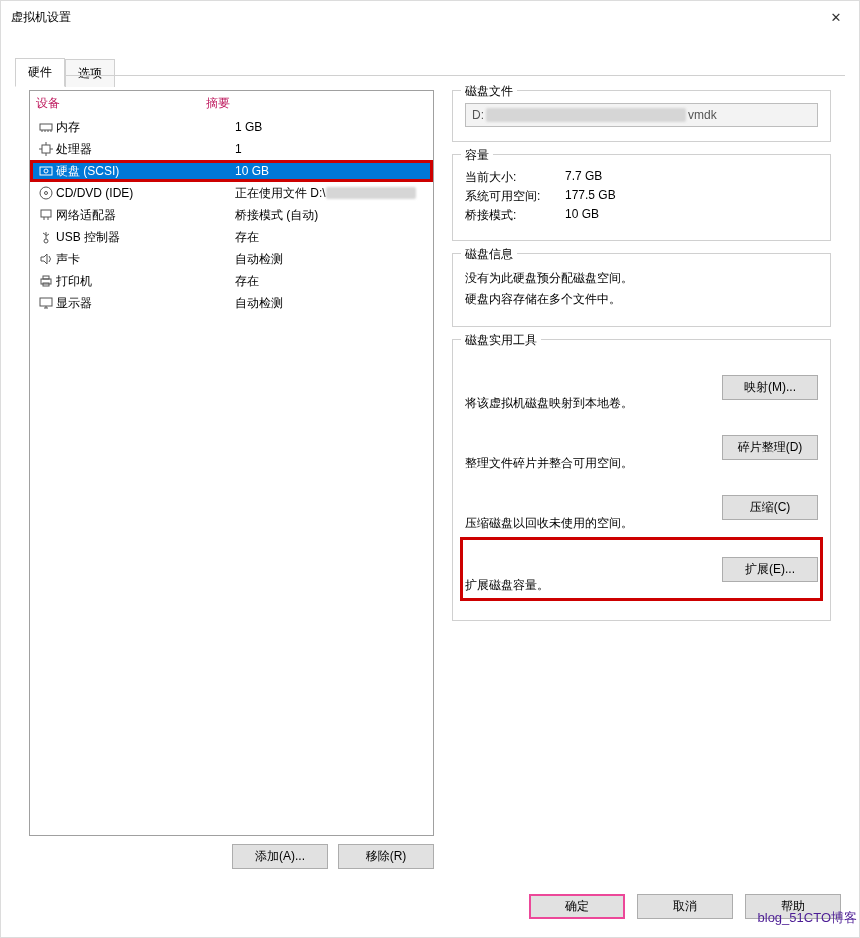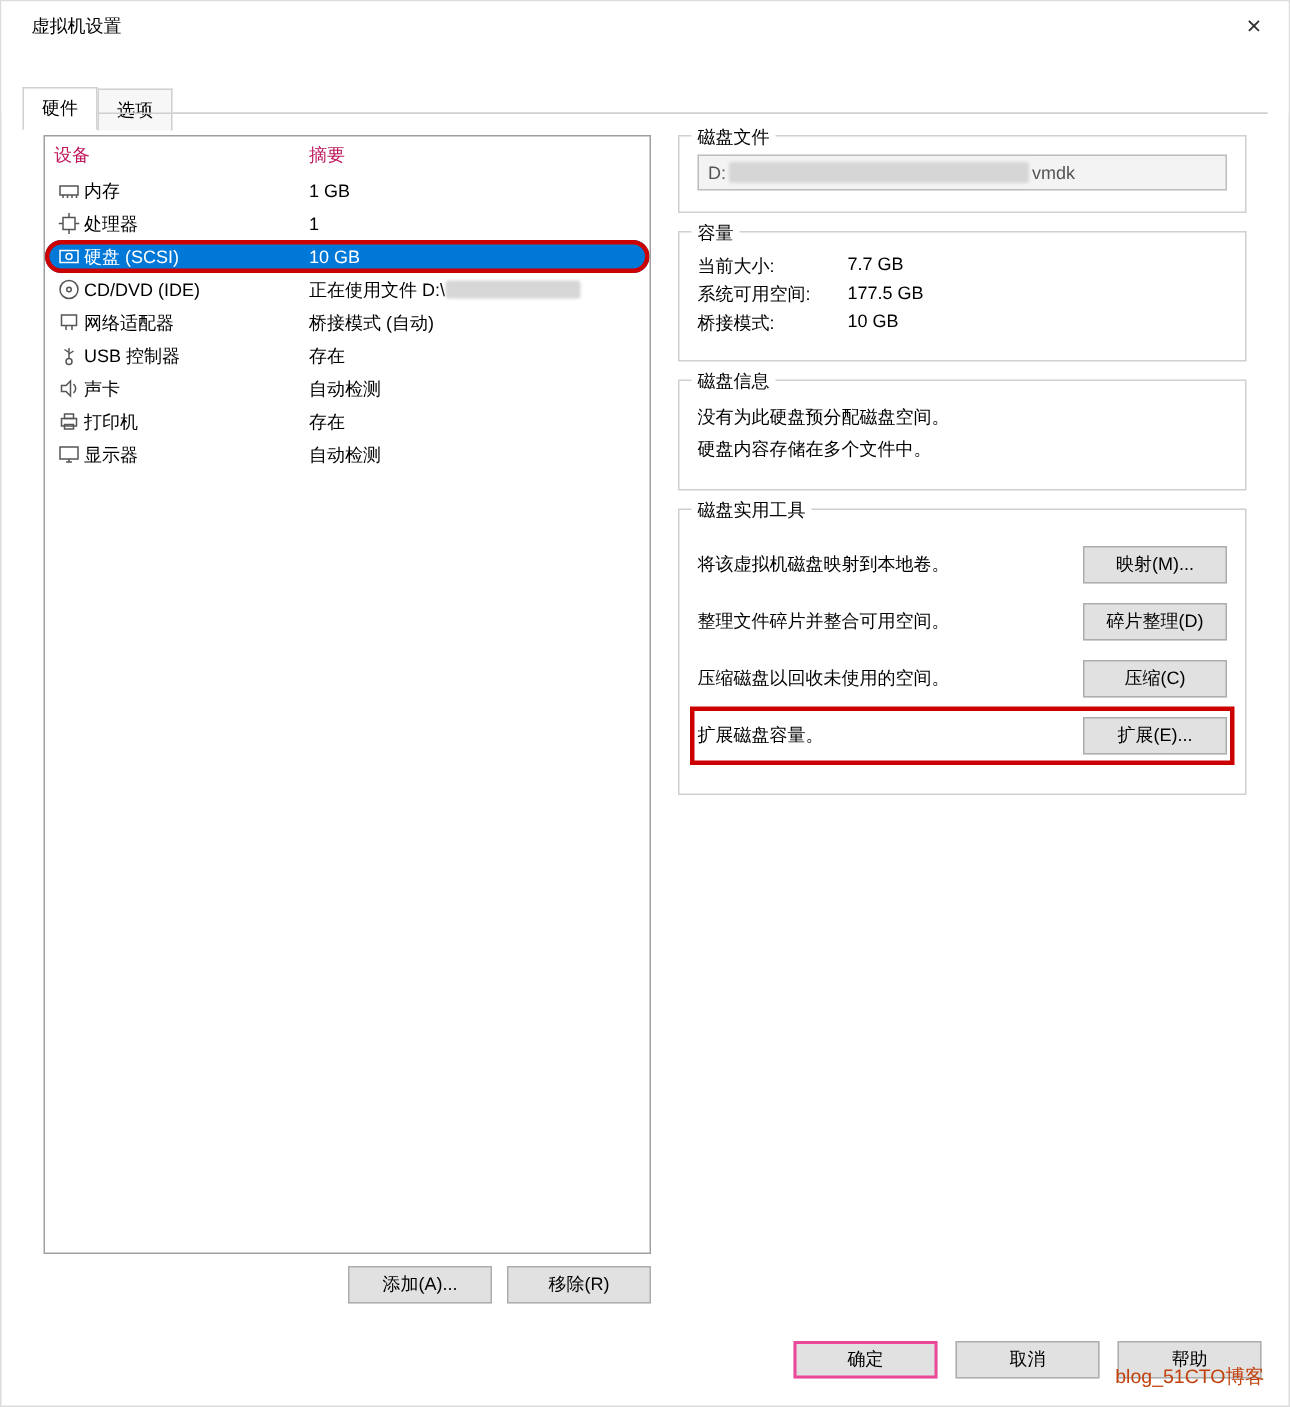--- a/index.html
+++ b/index.html
@@ -16,21 +16,21 @@
     background: #ffffff;
     display: flex;
     flex-direction: column;
     border: 1px solid #dcdcdc;
   }
   
   .titlebar {
     height: 32px;
     display: flex;
     align-items: center;
-    padding: 0 0 0 20px;
+    padding: 0 0 0 10px;
     background: #ffffff;
   }
   .titlebar .title { flex: 1; }
   .titlebar .close {
     width: 46px;
     height: 32px;
     display: flex;
     align-items: center;
     justify-content: center;
     font-size: 13px;
@@ -98,29 +98,28 @@
     padding: 2px 6px;
     height: 22px;
   }
   .list-row .icon-cell {
     width: 20px;
     display:flex;
     align-items:center;
     justify-content:center;
   }
   .list-row .dev-cell { width: 150px; }
-  .list-row .sum-cell { flex: 1; white-space: nowrap; overflow:hidden; }
+  .list-row .sum-cell { flex: 1; white-space: nowrap; overflow:hidden;margin-left:29px; }
   .list-row.selected {
     background: #0078d7;
     color: #ffffff;
   }
   .highlight-red {
     outline: 3px solid #cd0000;
     outline-offset: -3px;
-    border-radius: 11px;
   }
   .dev-icon svg { display:block; }
   .list-row.selected .dev-icon svg * { stroke:#fff; }
 
   
   .blur-patch {
     display:inline-block;
     background: #d6d6d6;
     color: transparent;
     border-radius:2px;
@@ -162,21 +161,21 @@
     margin: 2px 0;
   }
   .kv-label { width: 100px; }
   .info-line { margin: 4px 0; }
   .util-row {
     display: flex;
     align-items: center;
     margin: 10px 0;
     min-height: 28px;
   }
-  .util-row .desc { flex: 1; padding-right:10px; }
+  .util-row .desc { flex: 1; padding-right:10px;margin-top:33px; }
   .right-btn-col { width: 108px; display:flex; justify-content:flex-end; }
   .btn {
     min-width: 96px;
     height: 25px;
     background: #e1e1e1;
     border: 1px solid #adadad;
     font-family: inherit;
     font-size: 12px;
     cursor: default;
     padding: 0 8px;
@@ -205,23 +204,23 @@
     justify-content:flex-end;
     gap: 12px;
     padding: 14px 18px 18px 0;
     border-top: none;
   }
   .btn.primary {
     border: 2px solid #ec4899;
   }
   .watermark {
     position:absolute;
-    right: 16px;
+    right: 2px;
     bottom: 10px;
-    color: #c2410c;
+    color: #4c1d95;
     font-size: 13px;
     pointer-events:none;
   }
 
 </style>
 </head>
 <body>
 
 <div class="window">
 

